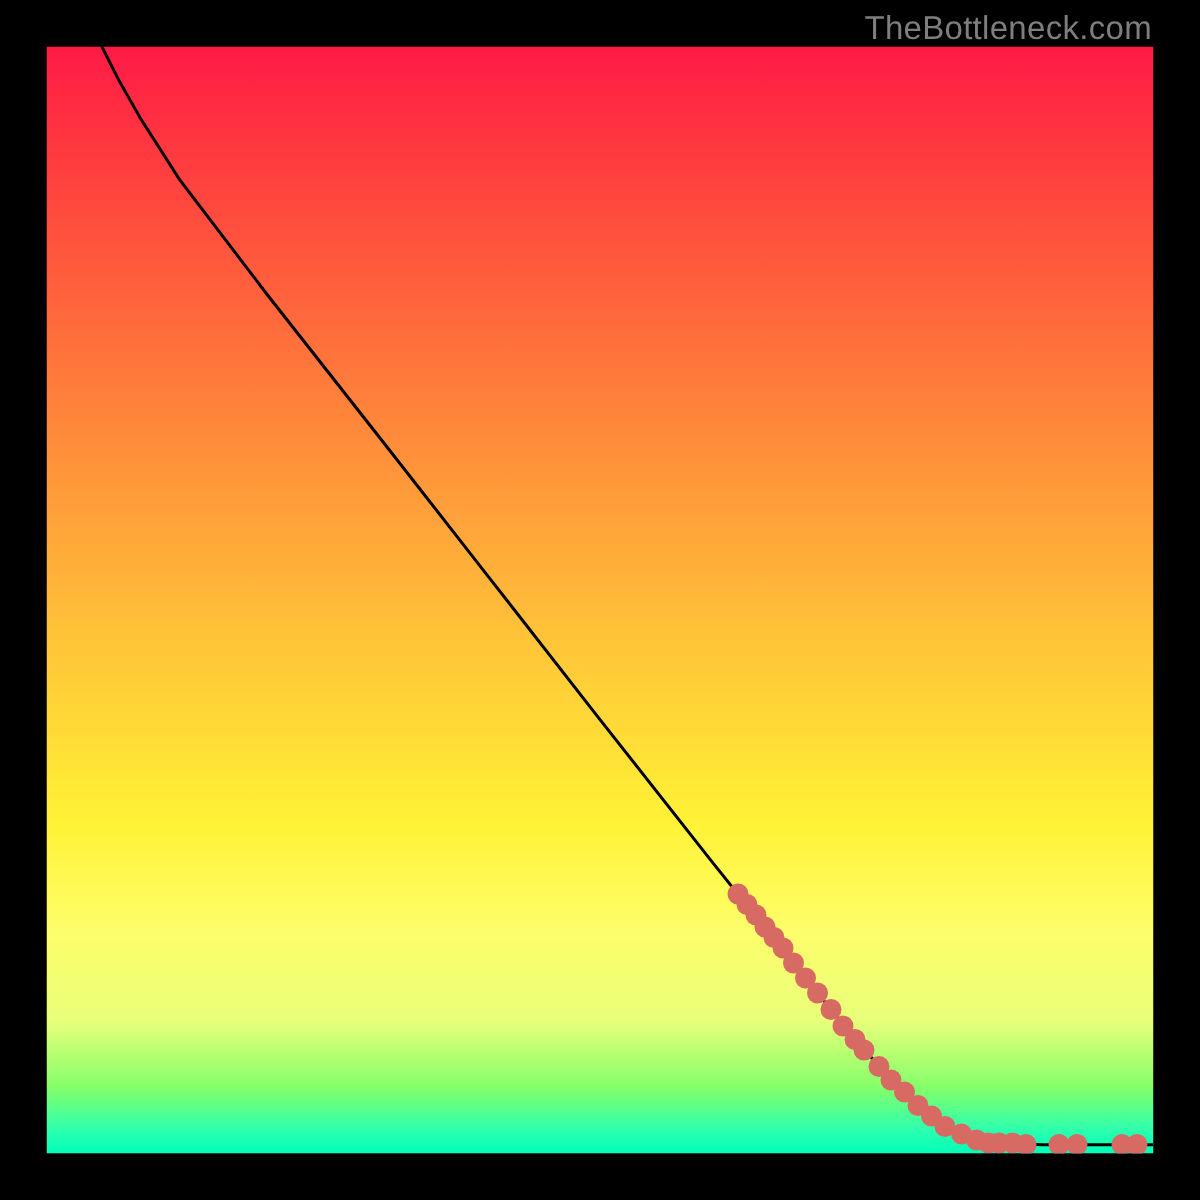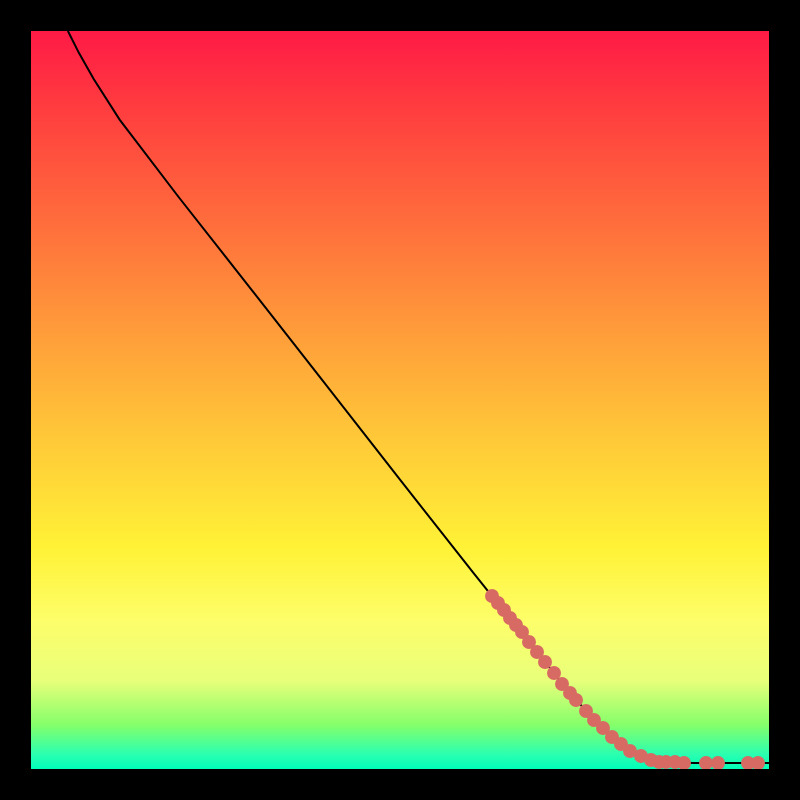--- a/index.html
+++ b/index.html
@@ -110,13 +110,14 @@
         <div class="marker" style="left: 628.038px; top: 730.62px;"></div>
         <div class="marker" style="left: 635.418px; top: 731.358px;"></div>
         <div class="marker" style="left: 643.536px; top: 731.358px;"></div>
         <div class="marker" style="left: 653.13px; top: 732.096px;"></div>
         <div class="marker" style="left: 674.532px; top: 732.096px;"></div>
         <div class="marker" style="left: 687.078px; top: 732.096px;"></div>
         <div class="marker" style="left: 717.336px; top: 732.096px;"></div>
         <div class="marker" style="left: 726.93px; top: 732.096px;"></div>
       </div>
   </div>
+  <div class="attribution">TheBottleneck.com</div>
 </div>
 
 </body></html>

